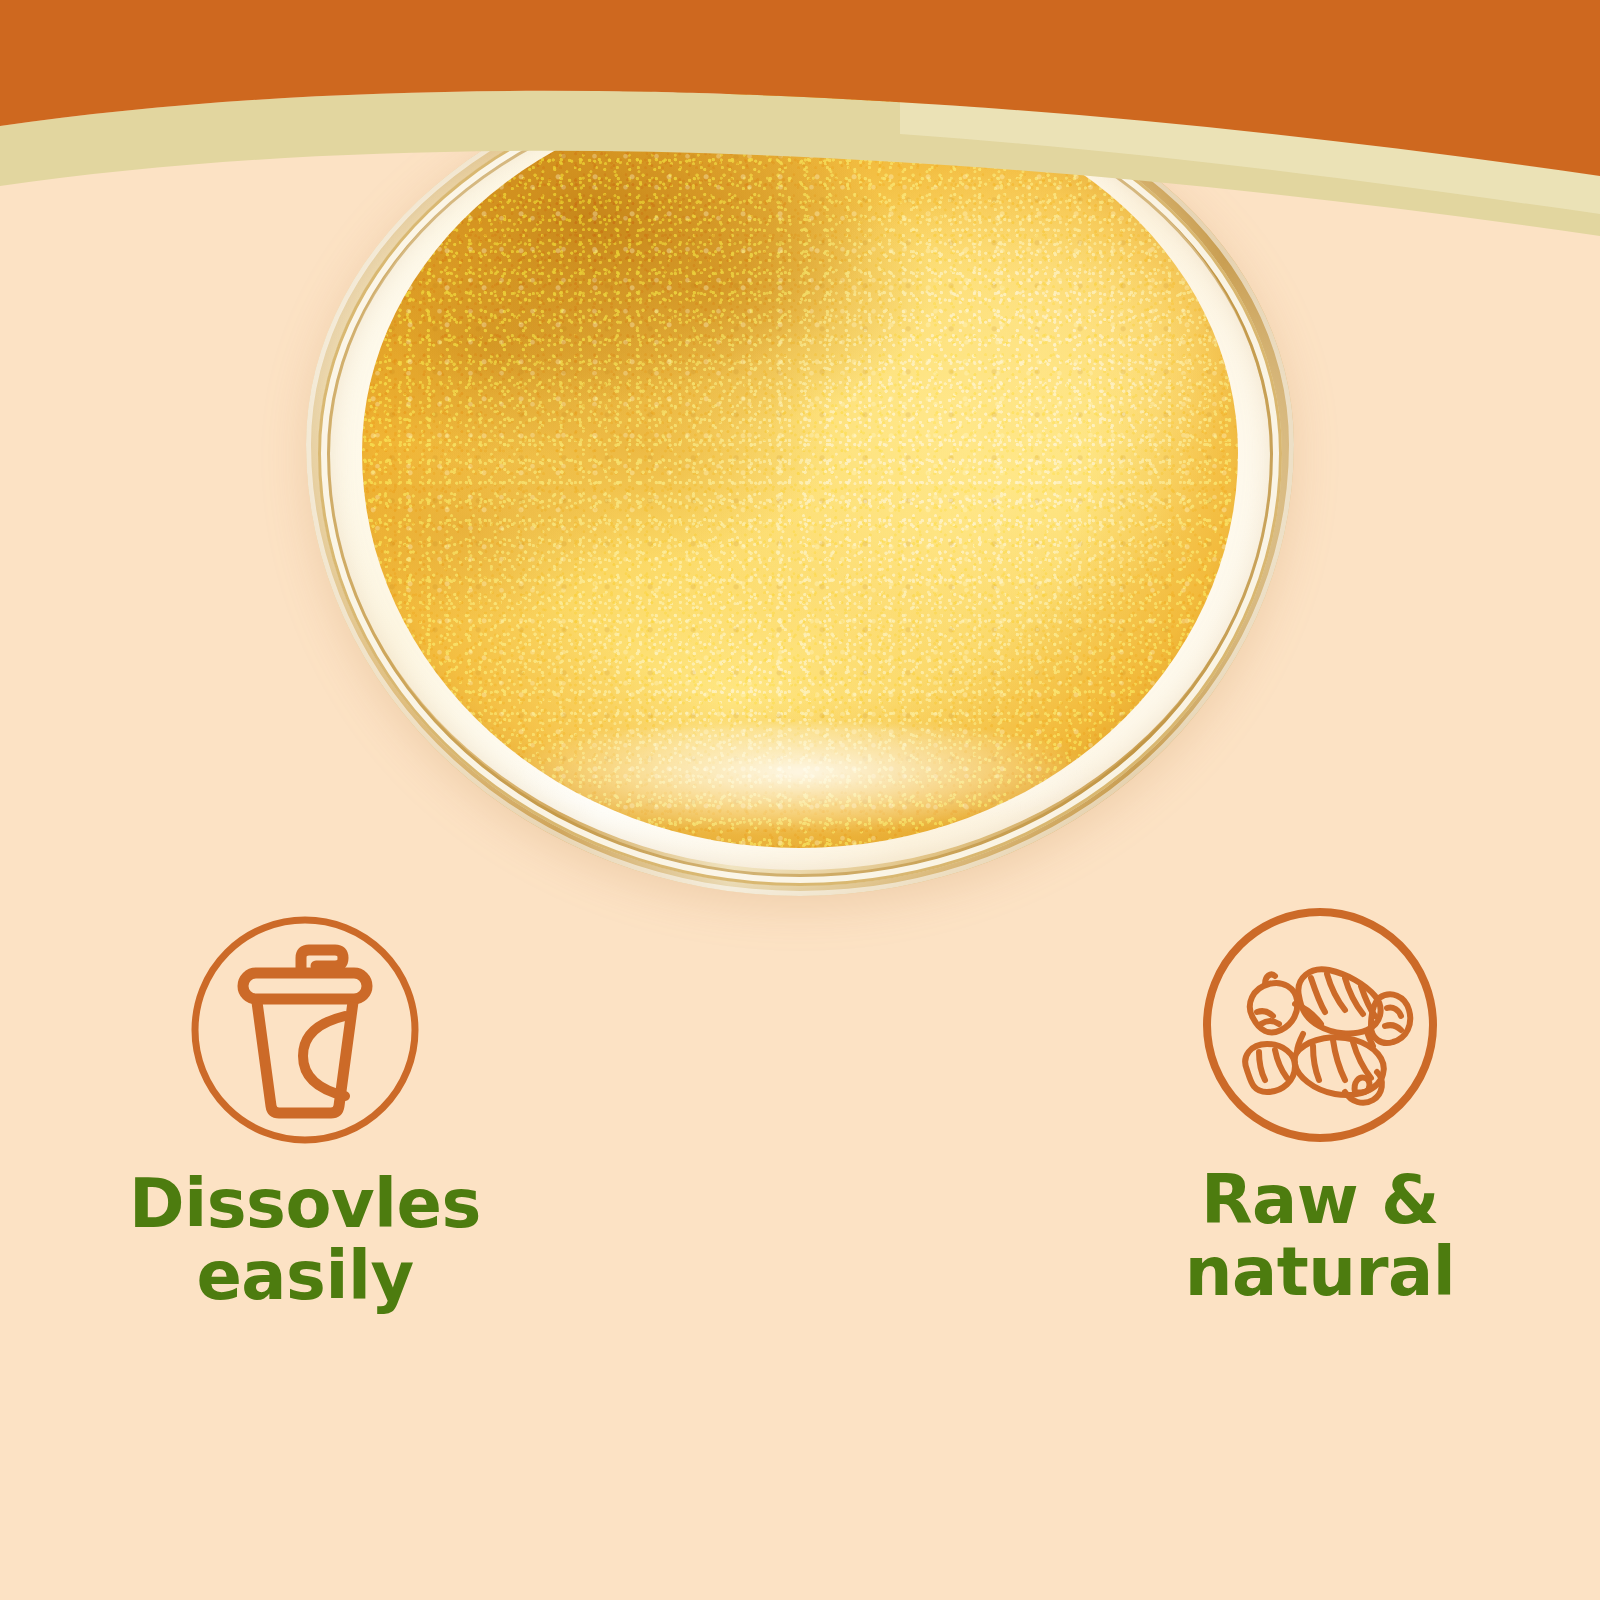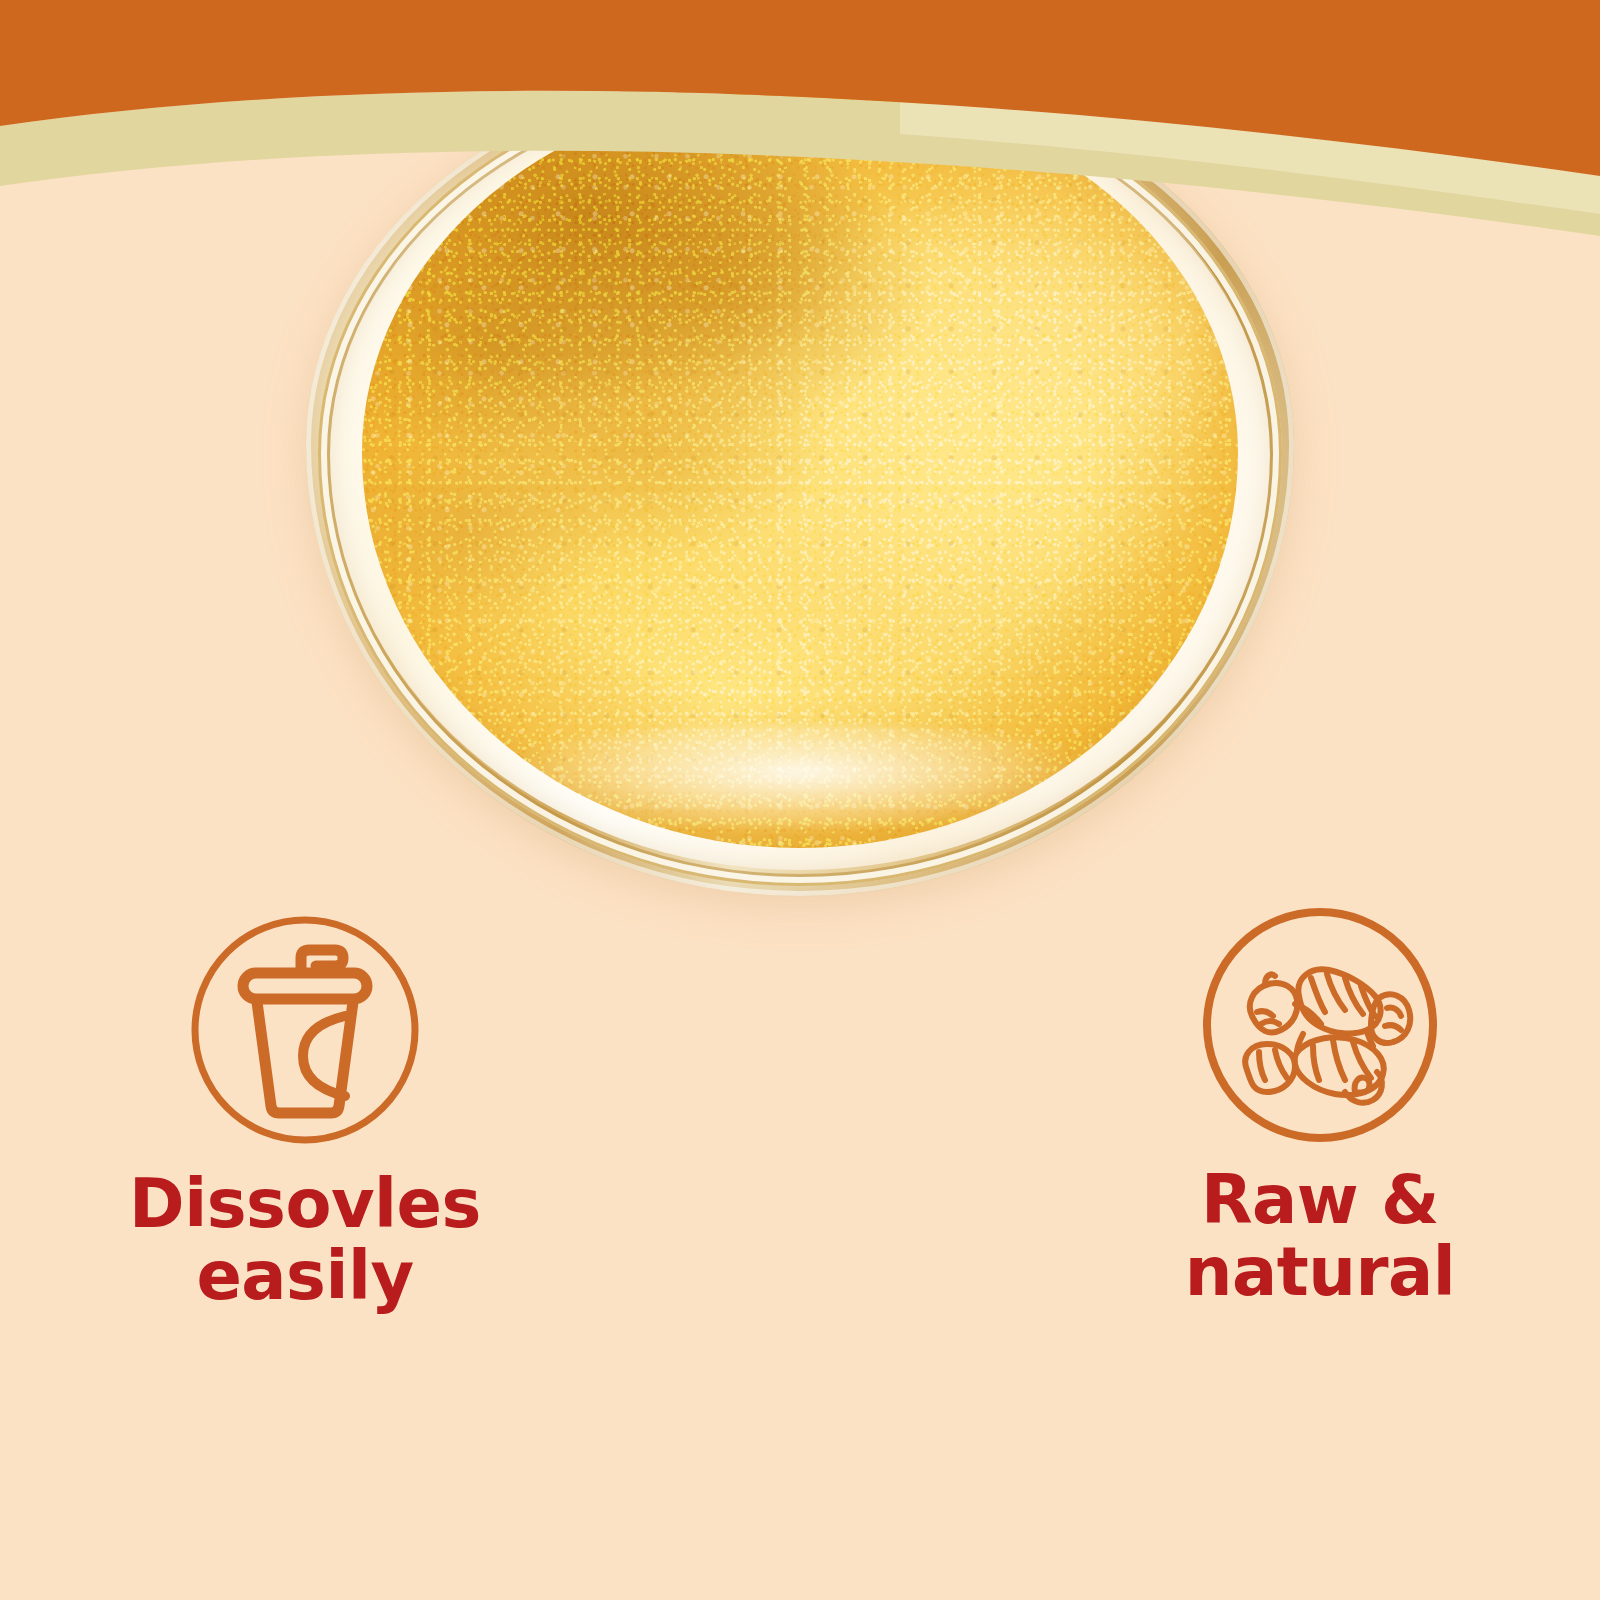--- a/index.html
+++ b/index.html
@@ -144,21 +144,21 @@
   .feat-2{left:565px;top:90px;width:500px;}
   .feat-3{left:1080px;top:0px;width:480px;}
 
   .icon-circle{
     margin:0 auto;
     display:block;
   }
   .feat-label{
     font-family:"DejaVu Sans", sans-serif;
     font-weight:bold;
-    color:#b91c1c;
+    color:#4d7c0f;
     line-height:1.08;
     letter-spacing:-0.5px;
     margin-top:14px;
     white-space:pre-line;
   }
   .feat-1 .feat-label{font-size:67px;margin-top:18px;}
   .feat-2 .feat-label{font-size:63px;margin-top:20px;}
   .feat-3 .feat-label{font-size:67px;}
 </style>
 </head>

